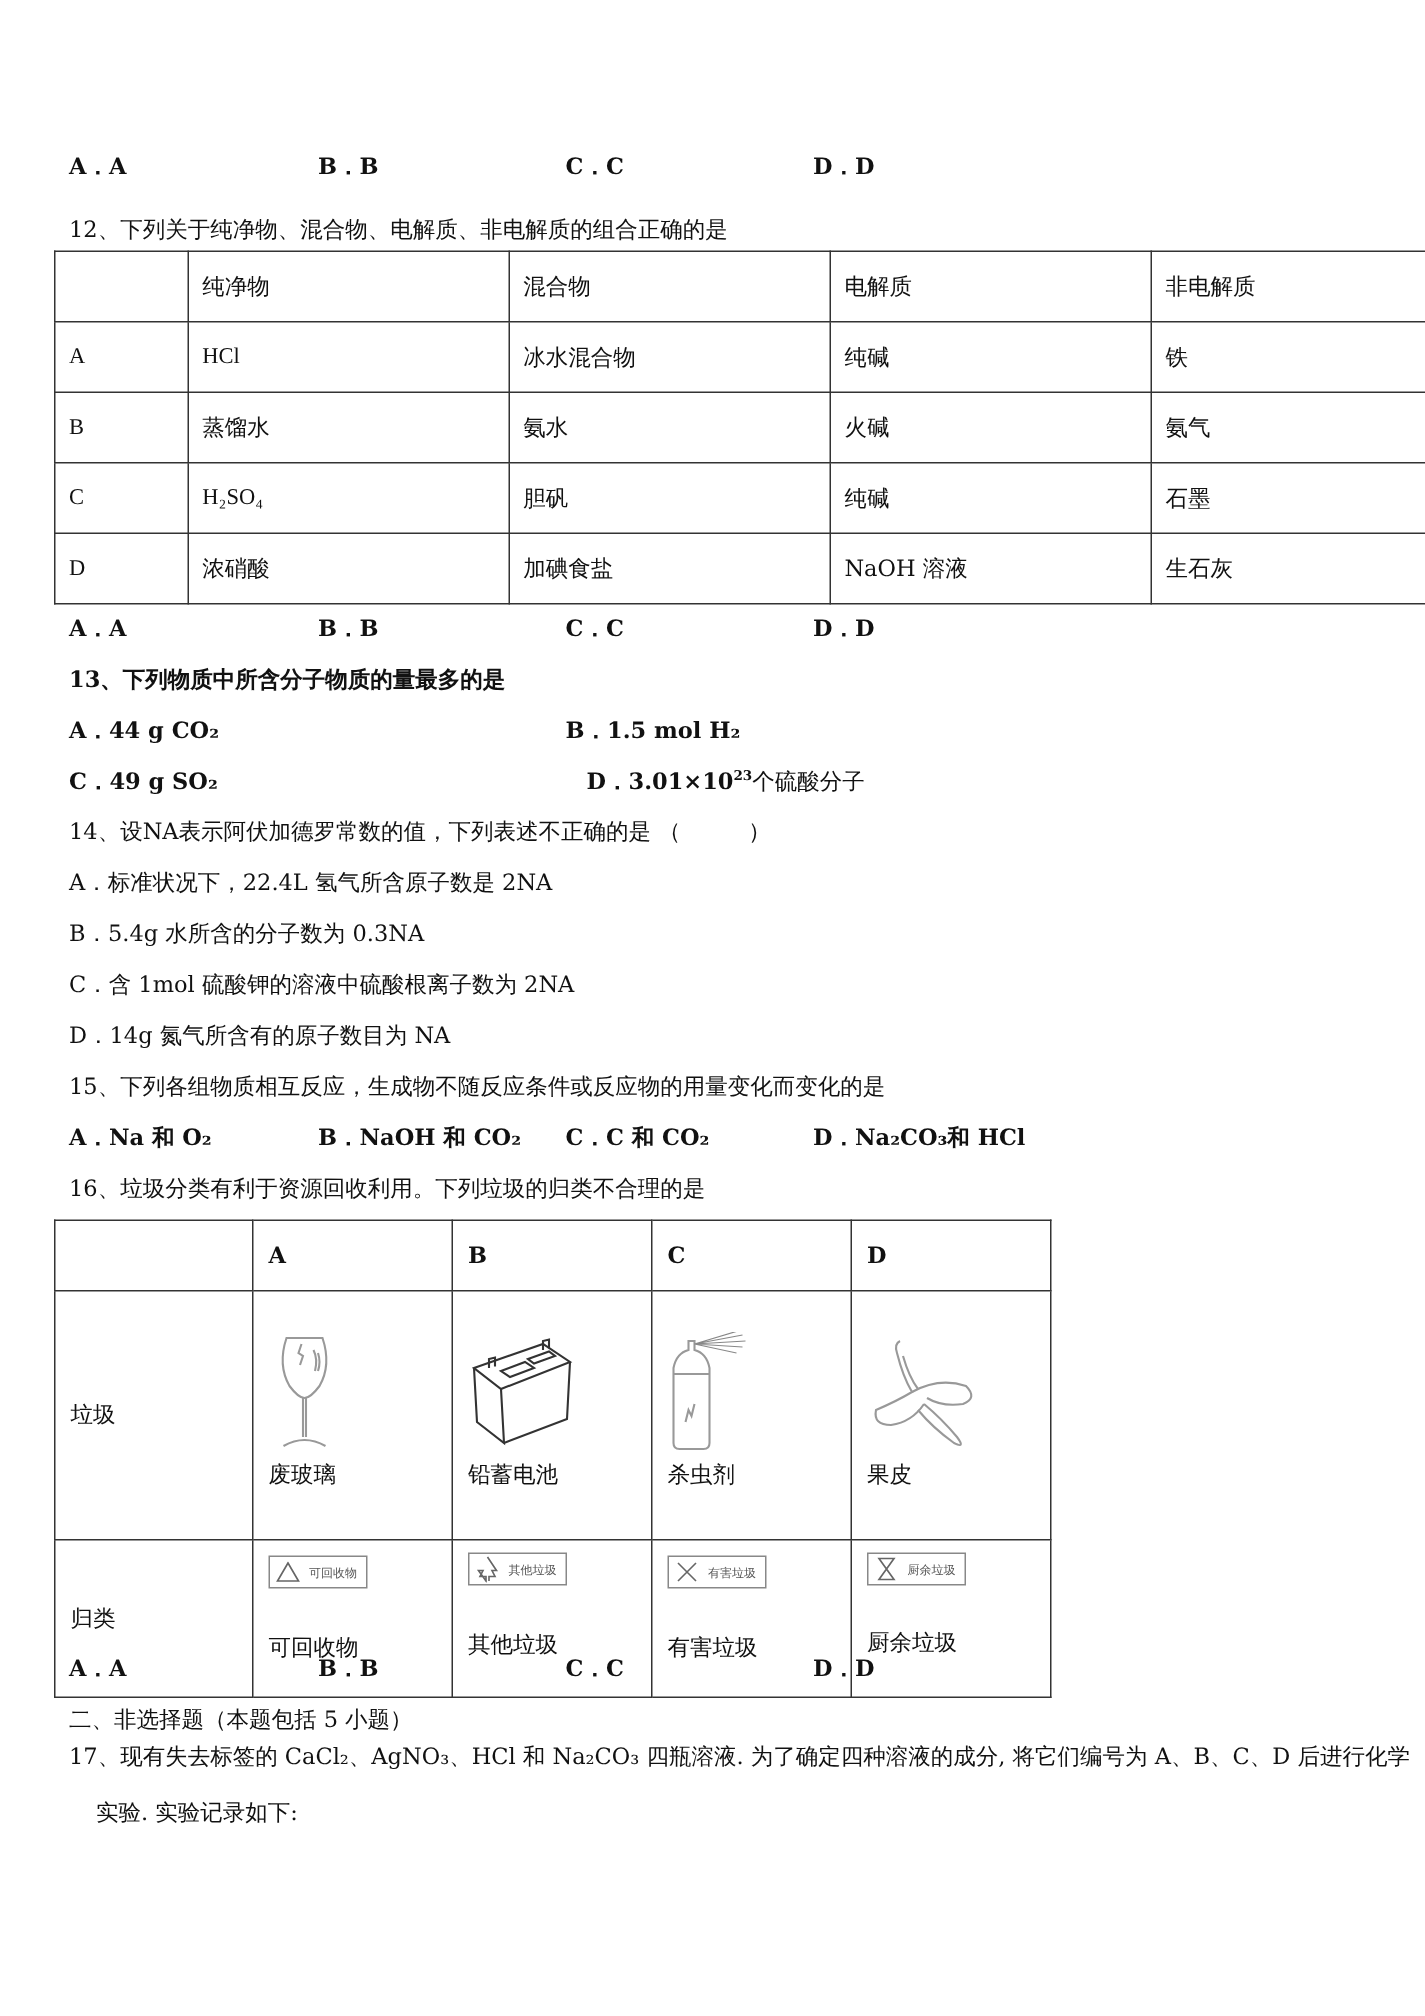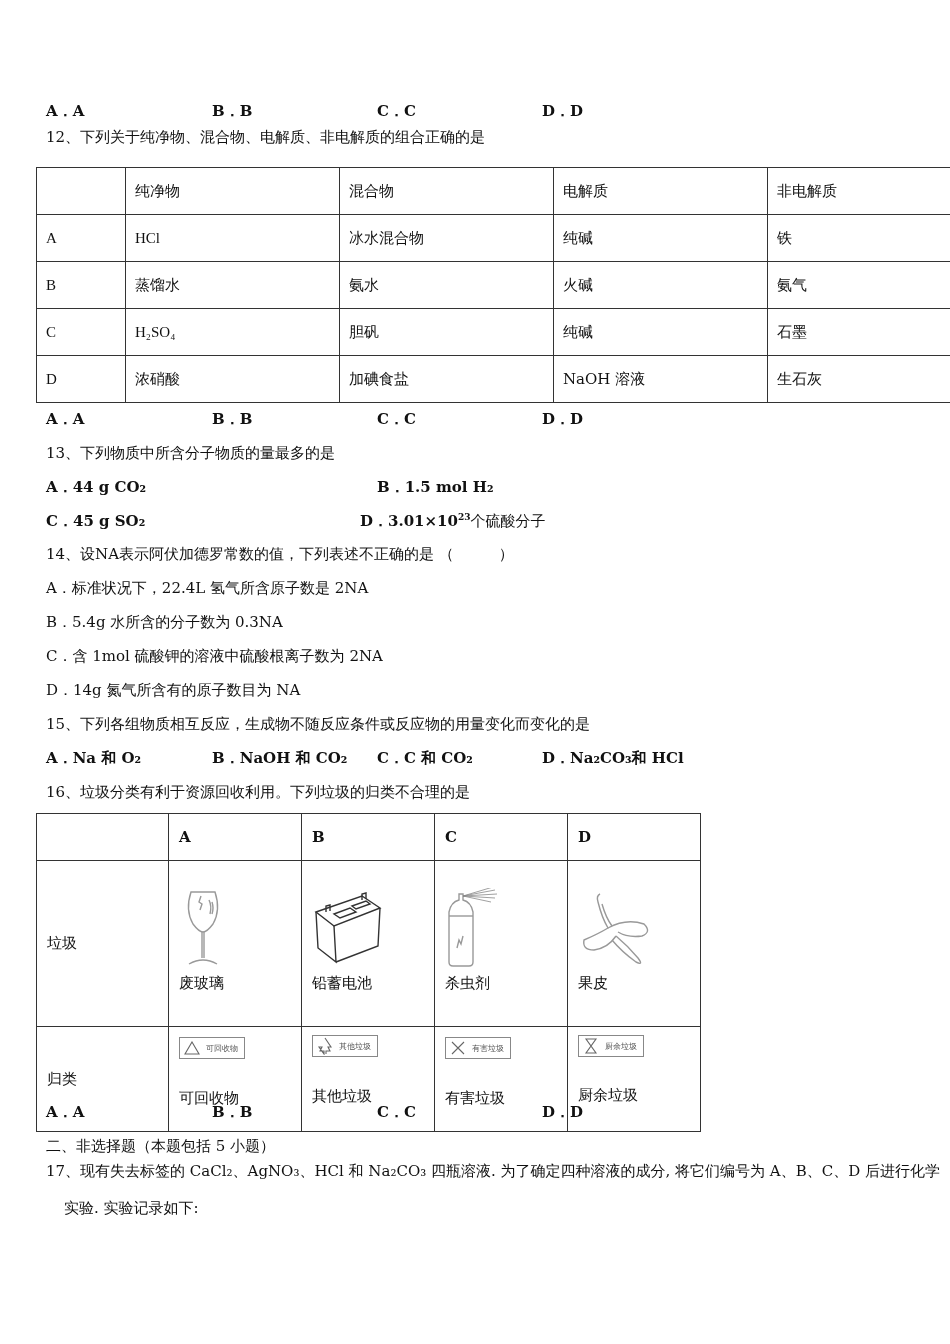--- a/index.html
+++ b/index.html
@@ -22,21 +22,21 @@
   .cls-txt { display:block; margin-top:30px; margin-bottom:14px; }
 </style>
 </head>
 <body>
 
 <div class="abs opt" style="left:46px;top:102px;">A．A</div>
 <div class="abs opt" style="left:212px;top:102px;">B．B</div>
 <div class="abs opt" style="left:377px;top:102px;">C．C</div>
 <div class="abs opt" style="left:542px;top:102px;">D．D</div>
 
-<div class="abs q" style="left:46px;top:128px;text-align:center;">12、下列关于纯净物、混合物、电解质、非电解质的组合正确的是</div>
+<div class="abs q" style="left:46px;top:144px;text-align:center;">12、下列关于纯净物、混合物、电解质、非电解质的组合正确的是</div>
 
 <table class="t1" style="left:36px;top:167px;width:946px;">
   <colgroup>
       <col style="width:81px">
       <col style="width:195px">
       <col style="width:195px">
       <col style="width:195px">
       <col style="width:195px">
     </colgroup>
   <tbody>
@@ -76,25 +76,25 @@
     <td>生石灰</td>
   </tr>
 </tbody>
   </table>
 
 <div class="abs opt" style="left:46px;top:410px;">A．A</div>
 <div class="abs opt" style="left:212px;top:410px;">B．B</div>
 <div class="abs opt" style="left:377px;top:410px;">C．C</div>
 <div class="abs opt" style="left:542px;top:410px;">D．D</div>
 
-<div class="abs q" style="left:46px;top:444px;">13、下列物质中所含分子物质的量最多的是</div>
+<div class="abs q" style="left:46px;top:444px;font-weight:bold;">13、下列物质中所含分子物质的量最多的是</div>
 <div class="abs opt" style="left:46px;top:478px;">A．44 g CO₂</div>
 <div class="abs opt" style="left:377px;top:478px;">B．1.5 mol H₂</div>
-<div class="abs opt" style="left:46px;top:512px;">C．45 g SO₂</div>
-<div class="abs opt" style="left:360px;top:512px;">
+<div class="abs opt" style="left:46px;top:512px;">C．49 g SO₂</div>
+<div class="abs opt" style="left:391px;top:512px;">
   <span>D．3.01×10</span><sup>23</sup><span style="font-weight:normal">个硫酸分子</span>
 </div>
 
 <div class="abs q" style="left:46px;top:545px;">14、设NA表示阿伏加德罗常数的值，下列表述不正确的是 （　　　）</div>
 <div class="abs q" style="left:46px;top:579px;">A．标准状况下，22.4L 氢气所含原子数是 2NA</div>
 <div class="abs q" style="left:46px;top:613px;">B．5.4g 水所含的分子数为 0.3NA</div>
 <div class="abs q" style="left:46px;top:647px;">C．含 1mol 硫酸钾的溶液中硫酸根离子数为 2NA</div>
 <div class="abs q" style="left:46px;top:681px;">D．14g 氮气所含有的原子数目为 NA</div>
 
 <div class="abs q" style="left:46px;top:715px;">15、下列各组物质相互反应，生成物不随反应条件或反应物的用量变化而变化的是</div>

